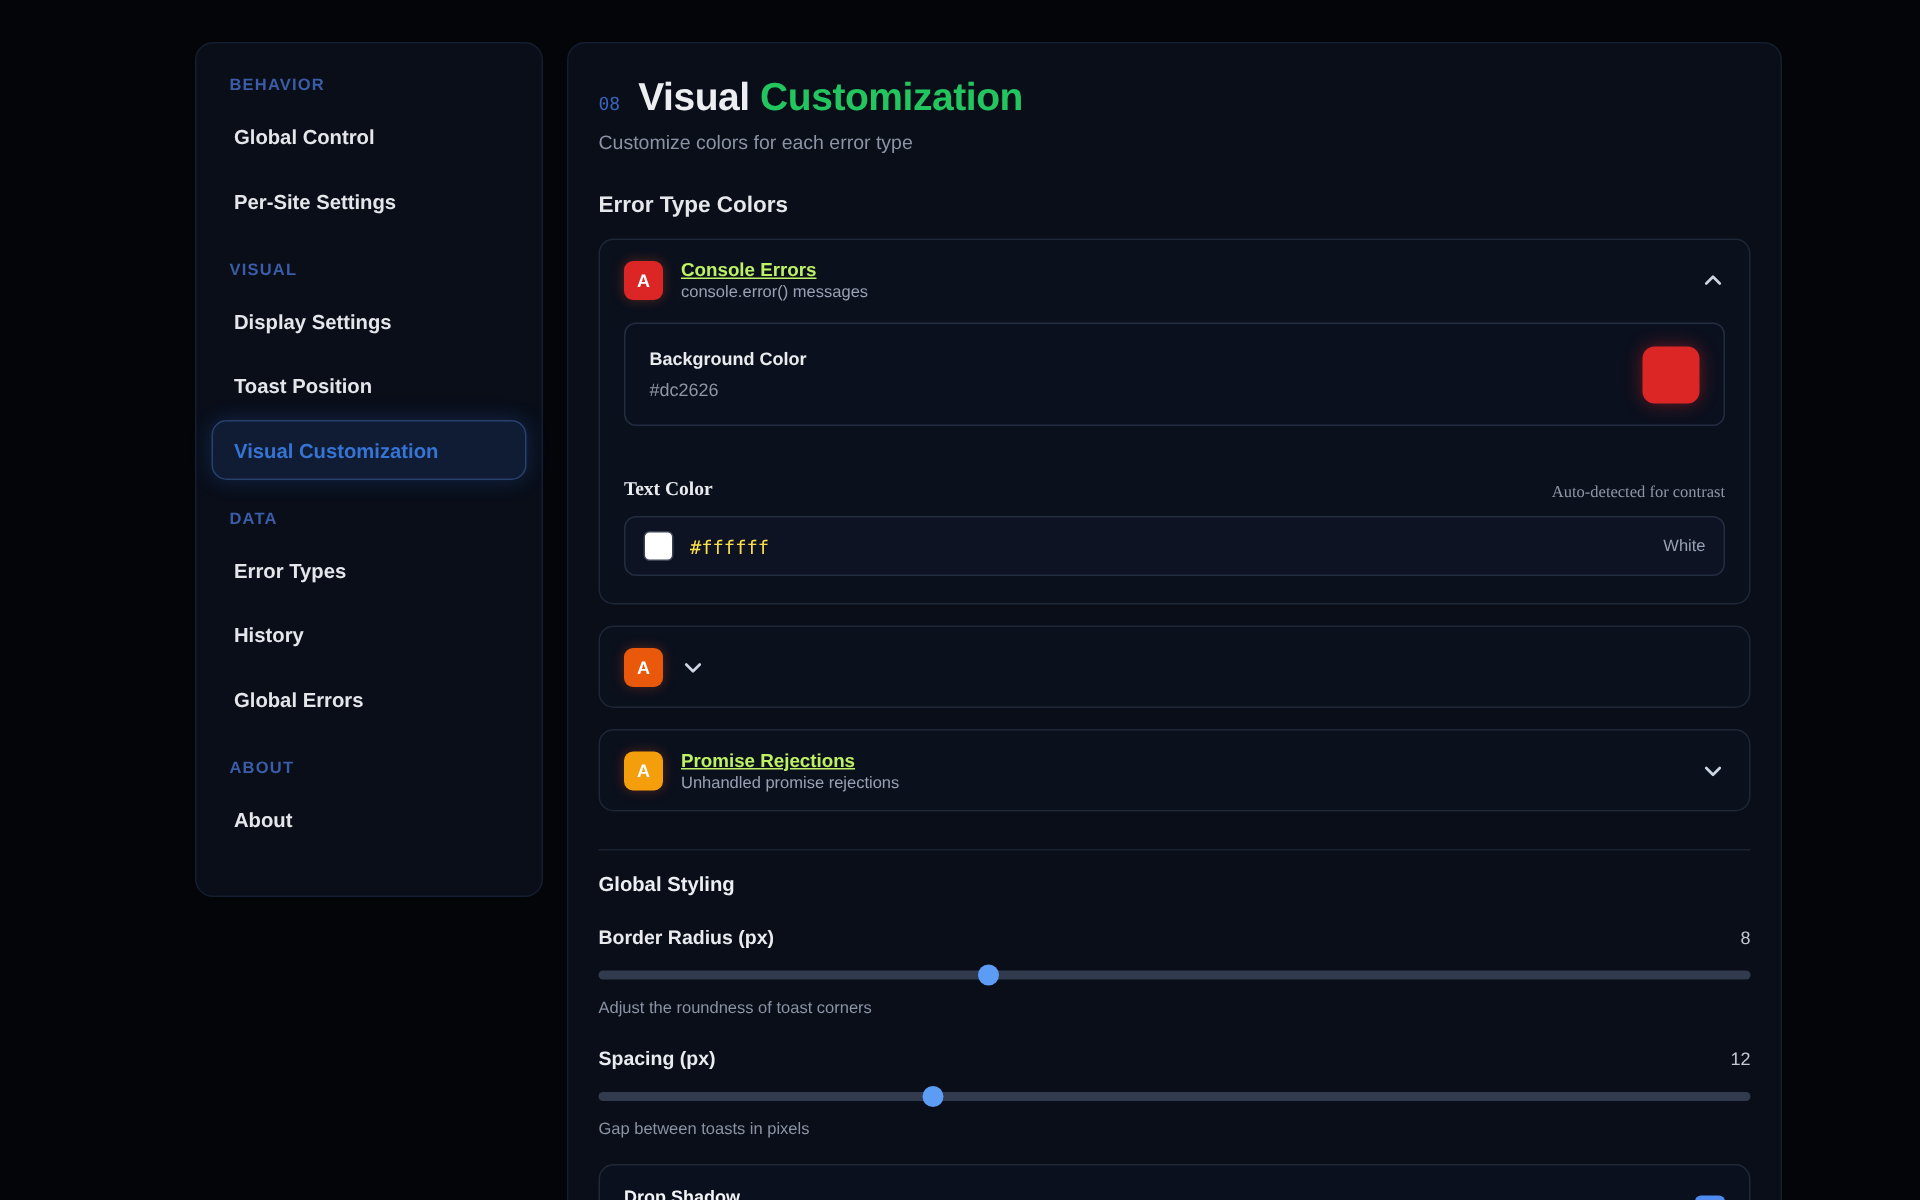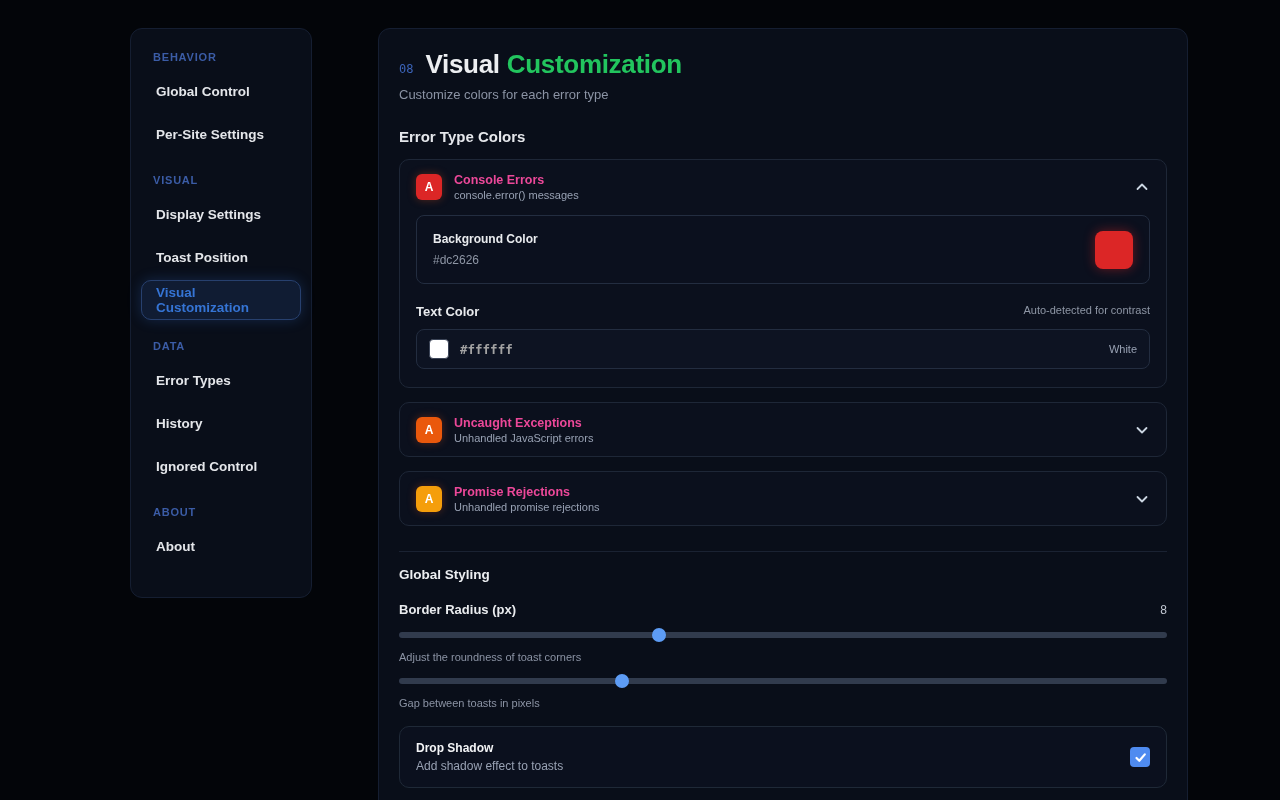--- a/index.html
+++ b/index.html
@@ -12,21 +12,21 @@
   }
   .mono { font-family:"DejaVu Sans Mono", monospace; }
 
   
   .panel {
     position:absolute;
     background:#090e19;
     border:1px solid #151e31;
     border-radius:12px;
   }
-  .sidebar { left:130px; top:28px; width:182px; height:570px; padding:22px 10px; }
+  .sidebar { left:130px; top:28px; width:232px; height:570px; padding:22px 10px; }
   .main    { left:378px; top:28px; width:810px; height:820px; padding:20px; }
 
   
   .nav-label {
     font-size:11px; font-weight:700; letter-spacing:.8px;
     color:#3b5ca6; padding:0 12px; margin:20px 0 8px;
   }
   .nav-section:first-child .nav-label { margin-top:0; }
   .nav-item {
     height:40px; margin:0 0 3px; padding:0 14px;
@@ -64,49 +64,49 @@
     cursor:pointer;
   }
   .badge {
     width:26px; height:26px; border-radius:6px;
     display:flex; align-items:center; justify-content:center;
     font-size:12px; font-weight:700; color:#fff;
     flex:0 0 auto;
     box-shadow:0 0 8px rgba(220,80,30,.35);
   }
   .err-titles { flex:1; }
-  .err-title { font-size:12.5px; font-weight:700; color:#ec4899; }
+  .err-title { font-size:12.5px; font-weight:700; color:#bef264;text-decoration:underline; }
   .err-sub { font-size:11px; color:#98a1b3; margin-top:2px; }
   .chev { flex:0 0 auto; display:flex; align-items:center; }
 
   .card-body { padding:2px 16px 18px; }
   .color-row-card {
     background:#0b101e; border:1px solid #232d40; border-radius:8px;
     padding:14px 16px; height:69px;
     display:flex; align-items:center; justify-content:space-between;
   }
   .field-label { font-size:12px; font-weight:700; color:#e9ebee; }
   .field-value { font-size:12px; color:#8e96a5; margin-top:7px; }
   .swatch-lg {
     width:38px; height:38px; border-radius:8px;
     box-shadow:0 0 12px rgba(220,38,38,.45);
   }
   .textcolor-label-row {
-    margin-top:20px;
-    display:flex; align-items:flex-start; justify-content:space-between;
+    margin-top:34px;
+    display:flex; align-items:flex-end; justify-content:space-between;font-family:Liberation Serif, serif;
   }
   .textcolor-label { font-size:13px; font-weight:700; color:#e9ebee; }
   .textcolor-note { font-size:11px; color:#8e96a5; }
   .textcolor-card {
     margin-top:10px; height:40px; padding:0 12px;
     background:#0d1322; border:1px solid #232d40; border-radius:8px;
     display:flex; align-items:center; gap:11px;
   }
   .swatch-sm { width:20px; height:20px; border-radius:4px; border:1px solid #3a4356; }
-  .hex-white { font-size:12.5px; font-weight:700; color:#a3a3a3; }
+  .hex-white { font-size:12.5px; font-weight:400; color:#fde047; }
   .contrast-name { margin-left:auto; font-size:11px; color:#98a1b3; }
 
   .collapsed { margin-top:14px; }
 
   
   .divider { margin-top:25px; border-top:1px solid #1a2232; }
   .gs-title { margin-top:15px; font-size:13.5px; font-weight:700; color:#eceef1; }
   .slider-label-row {
     margin-top:20px;
     display:flex; align-items:baseline; justify-content:space-between;
@@ -152,21 +152,21 @@
   <div class="nav-section">
     <div class="nav-label">VISUAL</div>
     <div class="nav-item">Display Settings</div>
     <div class="nav-item">Toast Position</div>
     <div class="nav-item active">Visual Customization</div>
   </div>
   <div class="nav-section">
     <div class="nav-label">DATA</div>
     <div class="nav-item">Error Types</div>
     <div class="nav-item">History</div>
-    <div class="nav-item">Ignored Control</div>
+    <div class="nav-item">Global Errors</div>
   </div>
   <div class="nav-section">
     <div class="nav-label">ABOUT</div>
     <div class="nav-item">About</div>
   </div>
 </aside>
 
 <main class="panel main">
 
   <div class="page-header">
@@ -206,24 +206,20 @@
         <div class="swatch-sm" style="background: rgb(255, 255, 255);"></div>
         <div class="hex-white mono">#ffffff</div>
         <div class="contrast-name">White</div>
       </div>
     </div>
   </div>
 
   <div class="error-card collapsed">
     <div class="error-card-header">
       <div class="badge" style="background: rgb(234, 88, 12);">A</div>
-      <div class="err-titles">
-        <div class="err-title">Uncaught Exceptions</div>
-        <div class="err-sub">Unhandled JavaScript errors</div>
-      </div>
       <div class="chev">
         <svg width="16" height="16" viewBox="0 0 16 16" fill="none">
             <path d="M3.5 6l4.5 4.5L12.5 6" stroke="#cbd5e1" stroke-width="1.8" stroke-linecap="round" stroke-linejoin="round"></path>
           </svg>
       </div>
     </div>
   </div>
 
   <div class="error-card collapsed">
     <div class="error-card-header">
@@ -247,20 +243,24 @@
   <div class="slider-label-row">
     <div class="slider-label">Border Radius (px)</div>
     <div class="slider-value">8</div>
   </div>
   <div class="slider">
     <div class="slider-track"></div>
     <div class="slider-thumb" style="left: 33.8%;"></div>
   </div>
   <div class="slider-caption">Adjust the roundness of toast corners</div>
 
+  <div class="slider-label-row">
+    <div class="slider-label">Spacing (px)</div>
+    <div class="slider-value">12</div>
+  </div>
   <div class="slider">
     <div class="slider-track"></div>
     <div class="slider-thumb" style="left: 29%;"></div>
   </div>
   <div class="slider-caption">Gap between toasts in pixels</div>
 
   <div class="toggle-card">
     <div>
       <div class="toggle-title">Drop Shadow</div>
       <div class="toggle-sub">Add shadow effect to toasts</div>

